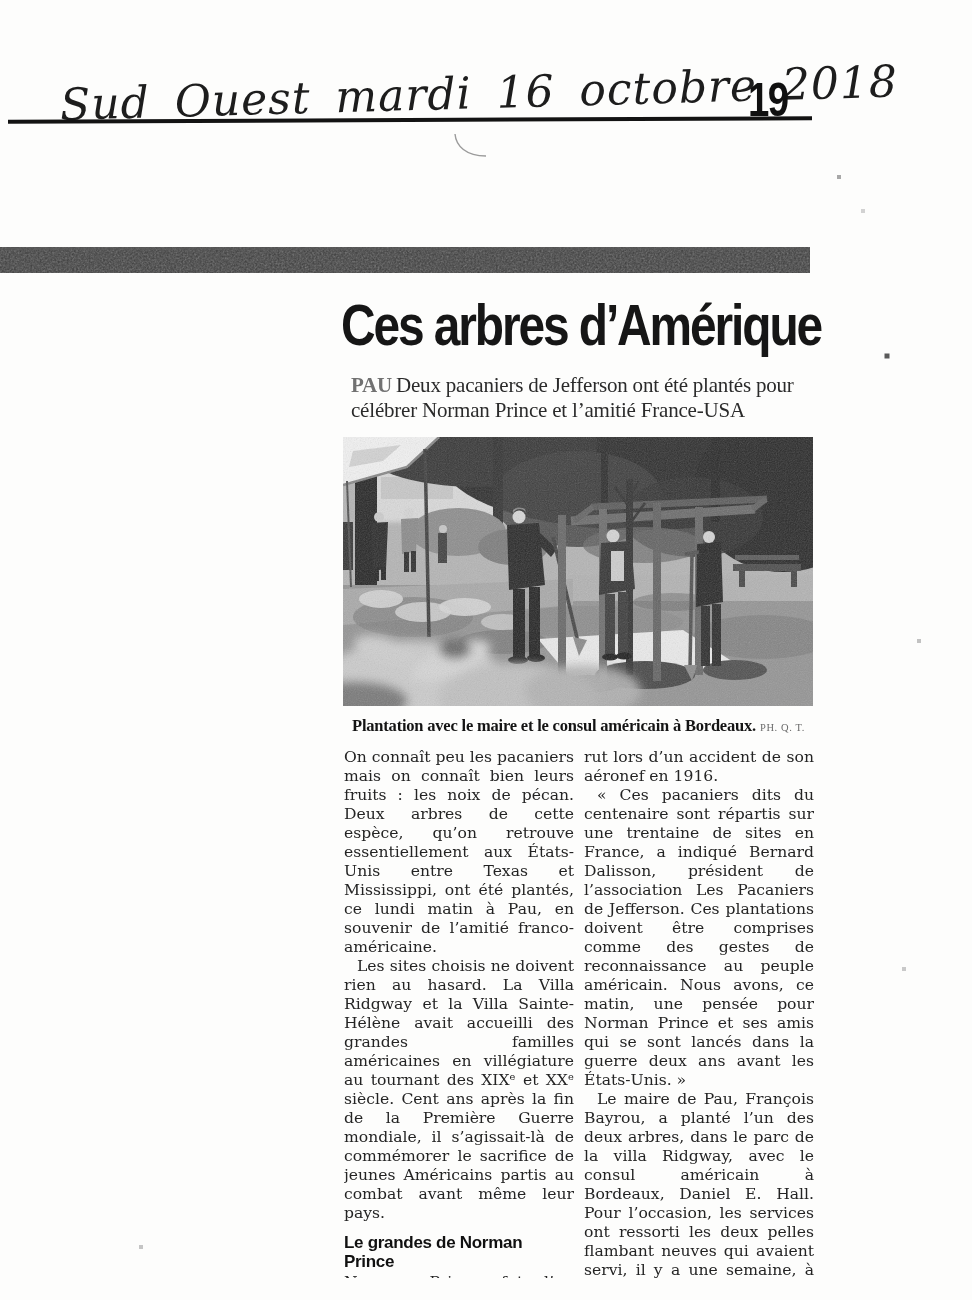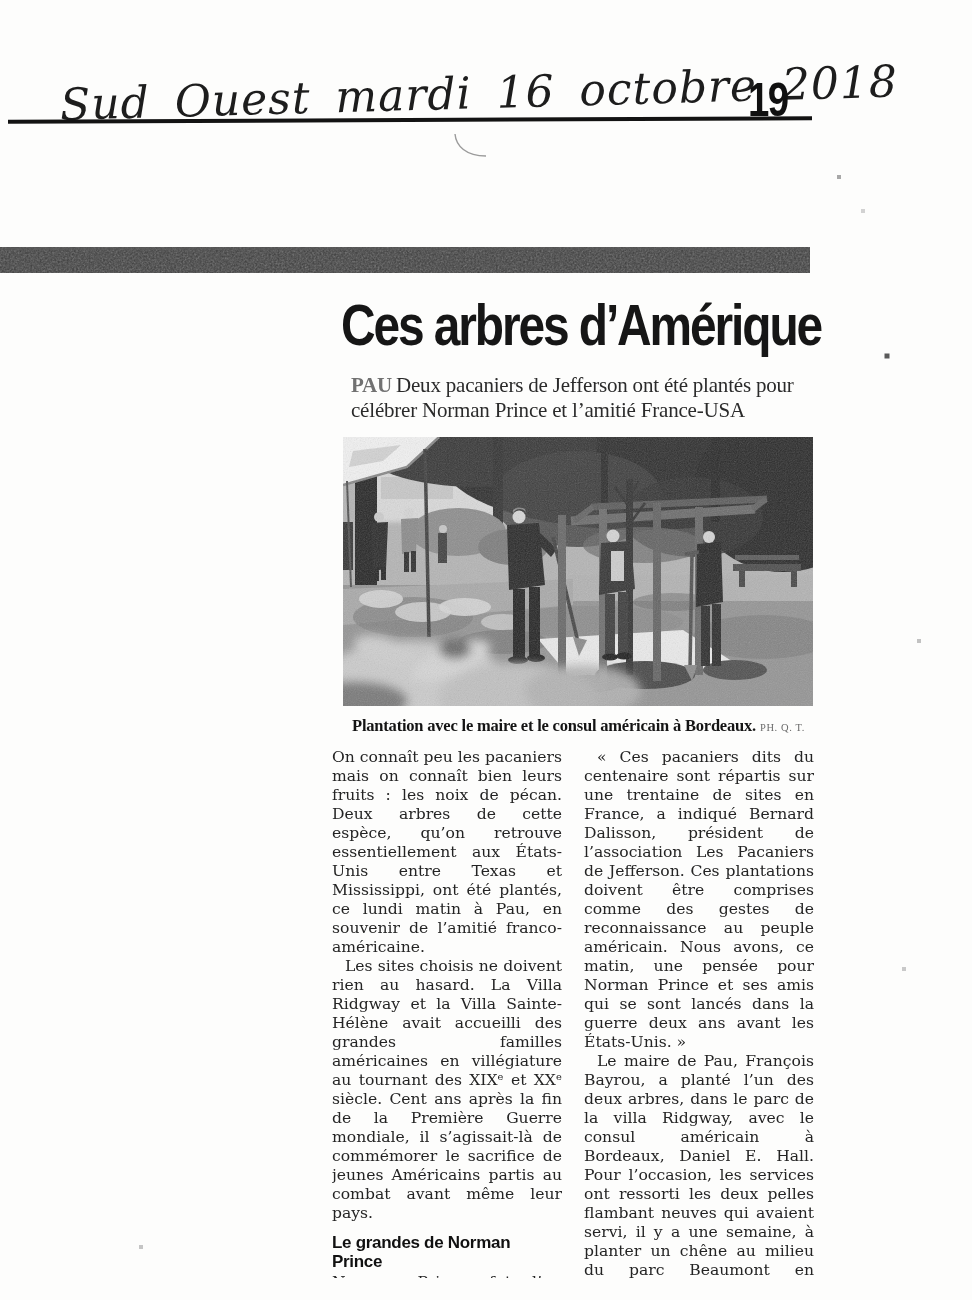--- a/index.html
+++ b/index.html
@@ -57,21 +57,21 @@
     font-size:16.5px; color:#141414; letter-spacing:-0.2px;
   }
   .credit{
     font-weight:400; font-size:10.5px; color:#6b6b6b; letter-spacing:0.6px;
   }
   
   .col{
     position:absolute; top:748px; width:230px; height:530px; overflow:hidden;
     font-size:15.6px; line-height:19px; text-align:justify; color:#242424;
   }
-  .col-left{left:332px;}
+  .col-left{left:344px;}
   .col-right{left:584px;}
   .col p{margin:0;}
   .col p.indent{text-indent:13px;}
   .crosshead{
     margin:10px 0 2px 0;
     font-family:"Liberation Sans", sans-serif; font-weight:700;
     font-size:17px; color:#111; letter-spacing:-0.3px; text-align:left;
   }
 </style>
 </head>
@@ -253,18 +253,19 @@
     <span class="credit">PH. Q. T.</span></p>
 
   <div class="col col-left">
     <p>On connaît peu les pacaniers mais on connaît bien leurs fruits : les noix de pécan. Deux arbres de cette espèce, qu’on retrouve essentiellement aux États-Unis entre Texas et Mississippi, ont été plantés, ce lundi matin à Pau, en souvenir de l’amitié franco-américaine.</p>
     <p class="indent">Les sites choisis ne doivent rien au hasard. La Villa Ridgway et la Villa Sainte-Hélène avait accueilli des grandes familles américaines en villégiature au tournant des XIXᵉ et XXᵉ siècle. Cent ans après la fin de la Première Guerre mondiale, il s’agissait-là de commémorer le sacrifice de jeunes Américains partis au combat avant même leur pays.</p>
     <h3 class="crosshead">Le grandes de Norman Prince</h3>
     <p>Norman Prince fut l’un d’eux. Alors qu’il séjournait en hiver à Pau, il a vu, au début de la guerre, que de nombreux Français de sa génération partaient au front pour ne jamais en revenir. Avec des amis américains, le jeune Prince s’est donc engagé auprès de l’armée française en l’appuyant par les airs. Il mou-</p>
   </div>
 
   <div class="col col-right">
+    <p>rut lors d’un accident de son aéronef en 1916.</p>
     <p class="indent">« Ces pacaniers dits du centenaire sont répartis sur une trentaine de sites en France, a indiqué Bernard Dalisson, président de l’association Les Pacaniers de Jefferson. Ces plantations doivent être comprises comme des gestes de reconnaissance au peuple américain. Nous avons, ce matin, une pensée pour Norman Prince et ses amis qui se sont lancés dans la guerre deux ans avant les États-Unis. »</p>
     <p class="indent">Le maire de Pau, François Bayrou, a planté l’un des deux arbres, dans le parc de la villa Ridgway, avec le consul américain à Bordeaux, Daniel E. Hall. Pour l’occasion, les services ont ressorti les deux pelles flambant neuves qui avaient servi, il y a une semaine, à planter un chêne au milieu du parc Beaumont en compagnie du roi de Suède.</p>
 
   </div>
 
 </div>
 
 </body></html>

